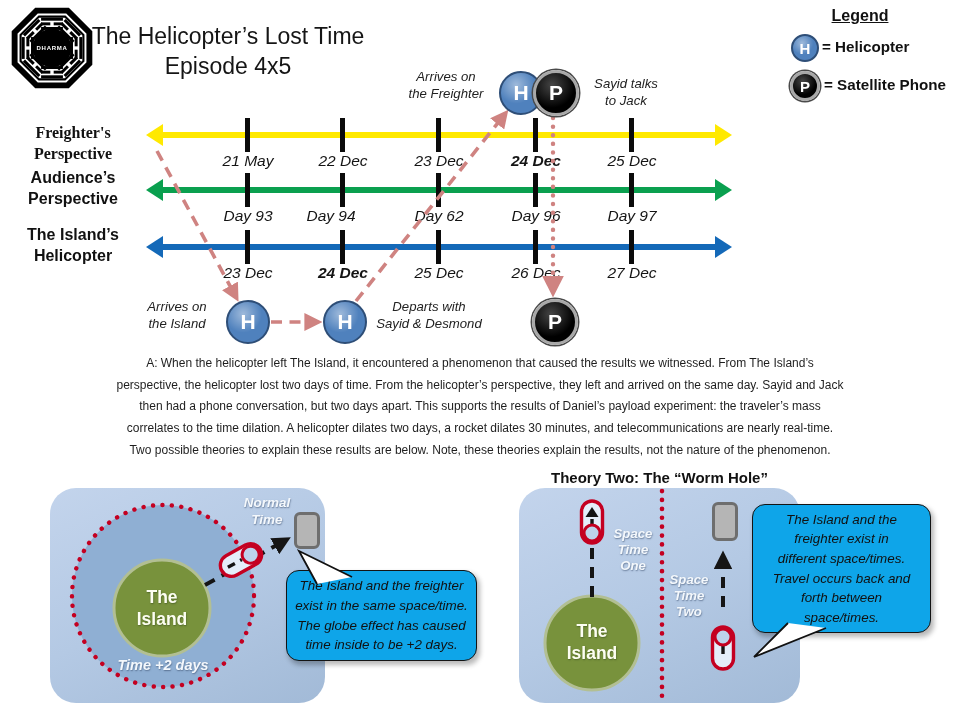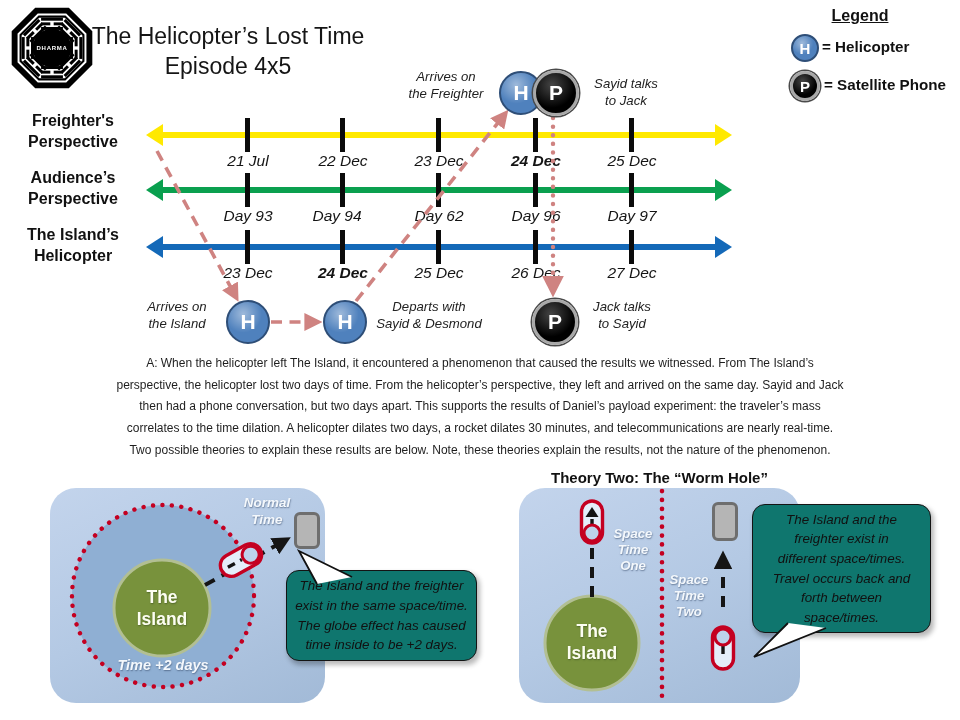--- a/index.html
+++ b/index.html
@@ -59,21 +59,21 @@
   .box2 { left:519px; width:281px; }
   .ttitle { position:absolute; top:469px; text-align:center; font-weight:bold; font-size:15px; color:#111; }
   .ttitle.t1 { left:50px; width:275px; }
   .ttitle.t2 { left:519px; width:281px; }
   .ilabel { position:absolute; color:#fdfef2; font-weight:bold; font-size:17.5px; line-height:22px;
             text-align:center; white-space:pre-line; z-index:3; text-shadow:0.5px 1px 1.5px rgba(50,70,30,.55); }
   .wlabel { position:absolute; color:#f4f8fc; font-weight:bold; font-style:italic; text-align:center;
             white-space:pre-line; z-index:3; text-shadow:0.5px 1px 1.5px rgba(60,80,110,.65); }
   .freighter { position:absolute; width:20px; background:var(--freighter_gray);
                border:3px solid #6e6e6e; border-radius:6px; z-index:3; }
-  .bubble { position:absolute; background:#0f766e; border:1.8px solid #141414; border-radius:13px; z-index:3;
+  .bubble { position:absolute; background:#0ea5e9; border:1.8px solid #141414; border-radius:13px; z-index:3;
             box-shadow:2.5px 3.5px 5px rgba(0,0,0,.28); font-style:italic; text-align:center; color:#111;
             font-size:13.4px; line-height:19.6px; white-space:pre-line; display:flex; align-items:center;
             justify-content:center; padding:4px 6px; box-sizing:border-box; }
 
   
   .overlay { position:absolute; left:0; top:0; z-index:2; pointer-events:none; }
   .overlay.top { z-index:5; }
   .s-salmon { stroke:var(--salmon); fill:none; stroke-width:3.6; }
   .dash  { stroke-dasharray:11 7.5; }
   .dots  { stroke-dasharray:0.1 8.5; stroke-linecap:round; stroke-width:4.4; }
@@ -154,21 +154,21 @@
 
   <div class="title">The Helicopter’s Lost Time
 Episode 4x5</div>
 
   <div class="lg-title">Legend</div>
   <div class="mk mk-h sm" style="left:791px; top:34px;">H</div>
   <div class="lgl" style="left:822px; top:38px;">= Helicopter</div>
   <div class="mk mk-p sm" style="left:790px; top:71px;">P</div>
   <div class="lgl" style="left:824px; top:76px;">= Satellite Phone</div>
 
-  <div class="persp" style="top:110px;">Freighter's
+  <div class="persp" style="top:122px;font-family:Liberation Serif, serif;">Freighter's
 Perspective</div>
   <div class="persp" style="top:167px;">Audience’s
 Perspective</div>
   <div class="persp" style="top:224px;">The Island’s
 Helicopter</div>
 
   <div class="tl c-yellow" style="top:123px;">
       <div class="al"></div>
       <div class="bar"></div>
       <div class="ar"></div>
@@ -193,27 +193,27 @@
   <div class="tick" style="left:340px; top:173px;"></div>
   <div class="tick" style="left:436px; top:173px;"></div>
   <div class="tick" style="left:533px; top:173px;"></div>
   <div class="tick" style="left:629px; top:173px;"></div>
   <div class="tick" style="left:245px; top:230px;"></div>
   <div class="tick" style="left:340px; top:230px;"></div>
   <div class="tick" style="left:436px; top:230px;"></div>
   <div class="tick" style="left:533px; top:230px;"></div>
   <div class="tick" style="left:629px; top:230px;"></div>
 
-  <div class="date" style="left:203px; top:152px;">21 Jul</div>
+  <div class="date" style="left:203px; top:152px;">21 May</div>
   <div class="date" style="left:298px; top:152px;">22 Dec</div>
   <div class="date" style="left:394px; top:152px;">23 Dec</div>
   <div class="date b" style="left:491px; top:152px;">24 Dec</div>
   <div class="date" style="left:587px; top:152px;">25 Dec</div>
   <div class="date" style="left:203px; top:207px;">Day 93</div>
-  <div class="date" style="left:292px; top:207px;">Day 94</div>
+  <div class="date" style="left:286px; top:207px;">Day 94</div>
   <div class="date" style="left:394px; top:207px;">Day 62</div>
   <div class="date" style="left:491px; top:207px;">Day 96</div>
   <div class="date" style="left:587px; top:207px;">Day 97</div>
   <div class="date" style="left:203px; top:264px;">23 Dec</div>
   <div class="date b" style="left:298px; top:264px;">24 Dec</div>
   <div class="date" style="left:394px; top:264px;">25 Dec</div>
   <div class="date" style="left:491px; top:264px;">26 Dec</div>
   <div class="date" style="left:587px; top:264px;">27 Dec</div>
 
   <svg class="overlay" width="960" height="720" viewBox="0 0 960 720">
@@ -264,22 +264,20 @@
   <div class="evt" style="left:580px; top:76px; width:92px;">Sayid talks
 to Jack</div>
 
   <div class="evt" style="left:132px; top:299px; width:90px;">Arrives on
 the Island</div>
   <div class="mk mk-h" style="left:226px; top:300px;">H</div>
   <div class="mk mk-h" style="left:323px; top:300px;">H</div>
   <div class="evt" style="left:364px; top:299px; width:130px;">Departs with
 Sayid &amp; Desmond</div>
   <div class="mk mk-p" style="left:532px; top:299px;">P</div>
-  <div class="evt" style="left:580px; top:299px; width:84px;">Jack talks
-to Sayid</div>
 
   <div class="atext">A: When the helicopter left The Island, it encountered a phenomenon  that caused the results we witnessed.  From The Island’s
 perspective, the helicopter lost two days of time. From the helicopter’s perspective, they left and arrived on the same day. Sayid and Jack
 then had a phone  conversation, but two  days apart. This supports  the results of Daniel’s payload experiment:  the traveler’s mass
 correlates to the time dilation. A helicopter  dilates two  days, a rocket dilates 30 minutes, and telecommunications are nearly real-time.
 Two possible  theories to explain these  results are below.   Note, these  theories explain the results, not the nature of the phenomenon.</div>
 
   <div class="box box1"></div>
   <div class="ilabel" style="left:112px; top:586px; width:100px;">The
 Island</div>

